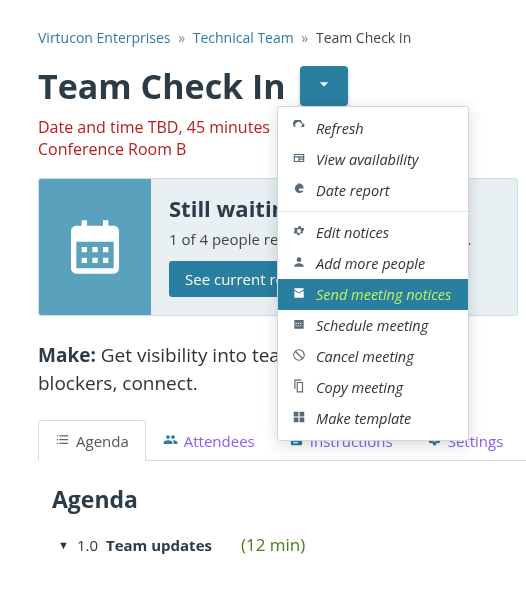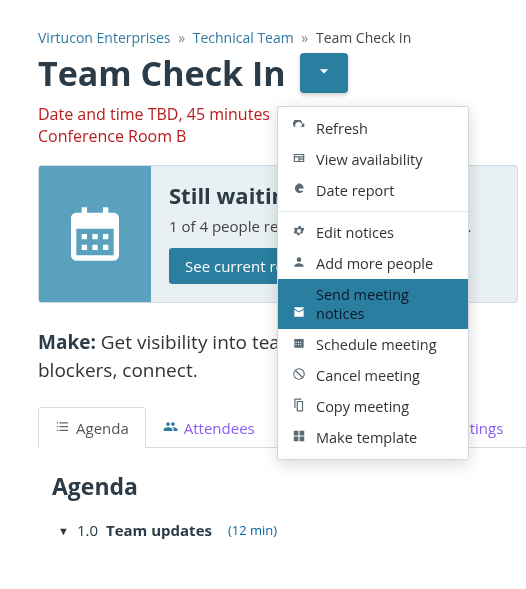--- a/index.html
+++ b/index.html
@@ -11,21 +11,21 @@
     height: 589px;
     overflow: hidden;
     padding: 28px 0 0 38px;
     position: relative;
   }
 
   
   .breadcrumb {
     font-size: 14px;
     color: #2f7ba0;
-    margin-bottom: 3px;
+    margin-bottom: 16px;
   }
   .breadcrumb .crumb { color: #2f7ba0; }
   .breadcrumb .sep { color: #888; margin: 0 4px; }
   .breadcrumb .current { color: #444; }
 
   
   .title-row {
     display: flex;
     align-items: center;
     gap: 14px;
@@ -150,21 +150,21 @@
   .agenda-item {
     display: flex;
     align-items: center;
     gap: 8px;
     margin-left: 20px;
     font-size: 15px;
   }
   .agenda-caret { font-size: 11px; color: #333; }
   .agenda-num { font-weight: 400; color: #2b3b47; }
   .agenda-title-text { font-weight: 700; color: #2b3b47; }
-  .agenda-dur { color: #0369a1; font-size: 13px; margin-left: 8px; }
+  .agenda-dur { color: #4d7c0f; font-size: 17px; margin-left: 21px; }
 
   
   .dropdown-menu {
     position: absolute;
     top: 106px;
     left: 277px;
     width: 192px;
     background: #fff;
     border: 1px solid #cfd7db;
     border-radius: 3px;
@@ -173,27 +173,28 @@
     z-index: 100;
   }
   .dropdown-menu .menu-item {
     display: flex;
     align-items: flex-end;
     gap: 10px;
     padding: 6px 14px;
     font-size: 14.5px;
     color: #333;
     cursor: pointer;
+    font-style: italic;
   }
   .dropdown-menu .menu-item svg {
     width: 14px; height: 14px; fill: #5a6a74;
   }
   .dropdown-menu .menu-item.highlight {
     background: #2a7ea0;
-    color: #0f172a;
+    color: #bef264;
   }
   .dropdown-menu .menu-item.highlight svg { fill: #fff; }
   .dropdown-menu .menu-sep {
     height: 1px;
     background: #e2e7ea;
     margin: 5px 0;
   }
 </style>
 </head>
 <body>

